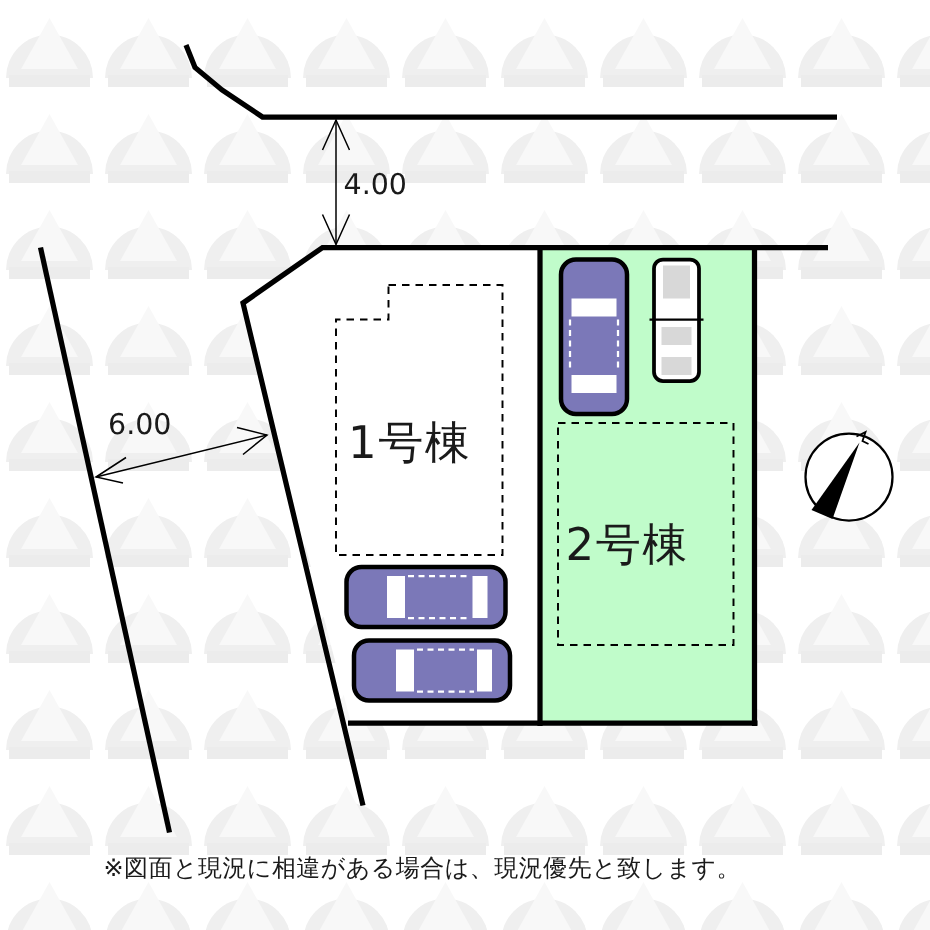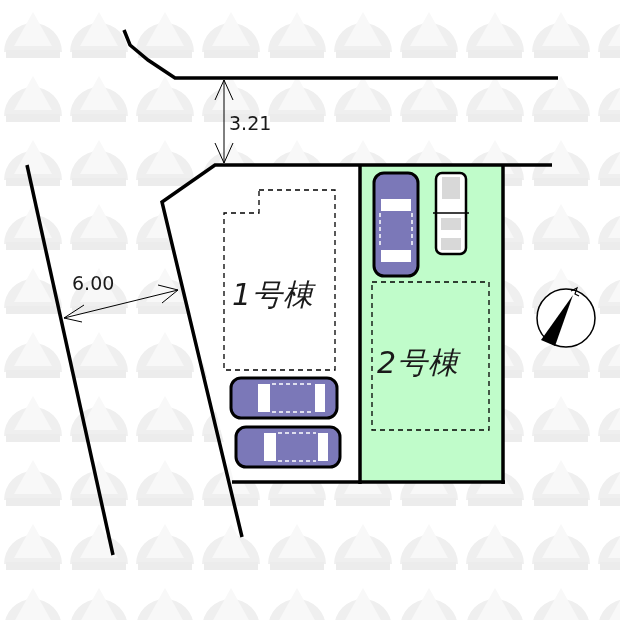--- a/index.html
+++ b/index.html
@@ -1,21 +1,21 @@
 <!DOCTYPE html>
 <html><head>
   <meta charset="utf-8">
   <style>
     html, body { margin: 0; padding: 0; background: #ffffff; }
     body { width: 620px; height: 620px; position: relative; overflow: hidden; font-family: "DejaVu Sans", "Liberation Sans", sans-serif; }
     .stage { position: absolute; left: 0; top: 0; width: 620px; height: 620px; }
     svg { position: absolute; left: 0; top: 0; }
     .label { position: absolute; color: #1a1a1a; white-space: nowrap; }
     .dim { font-size: 19px; }
-    .bldg { font-size: 30px; letter-spacing: 1px; font-style: italic; }
+    .bldg { font-size: 30px; letter-spacing: 1px; }
     .note { font-size: 16px; left: 69px; top: 569px; letter-spacing: 0.3px; }
   </style>
 </head>
 <body>
 
 <div class="stage">
   <svg width="620" height="620" viewBox="0 0 620 620">
     <defs>
       <pattern id="wm" x="0" y="0" width="66" height="64" patternUnits="userSpaceOnUse">
         <path d="M4 52 A29 29 0 1 1 62 52 Z" fill="#efefef"></path>
@@ -82,17 +82,18 @@
       <line x1="278" y1="461" x2="316" y2="461" stroke="#fff" stroke-width="1.5" stroke-dasharray="4,3"></line>
     </g>
 
     <g>
       <circle cx="566" cy="318" r="29" fill="#fff" stroke="#000" stroke-width="1.5"></circle>
       <polygon points="573,295 541,340 555,346" fill="#000"></polygon>
       <path d="M571 291 l6 -3 l-2 6 l4 2" fill="none" stroke="#000" stroke-width="1.2"></path>
     </g>
   </svg>
 
-  <span class="label dim" style="left:229px;top:112px;">3.21</span>
+  <span class="label dim" style="left:229px;top:112px;">4.00</span>
   <span class="label dim" style="left:72px;top:272px;">6.00</span>
   <span class="label bldg" style="left:232px;top:275px;">1号棟</span>
   <span class="label bldg" style="left:377px;top:343px;">2号棟</span>
+  <span class="label note">※図面と現況に相違がある場合は、現況優先と致します。</span>
 </div>
 
 </body></html>

